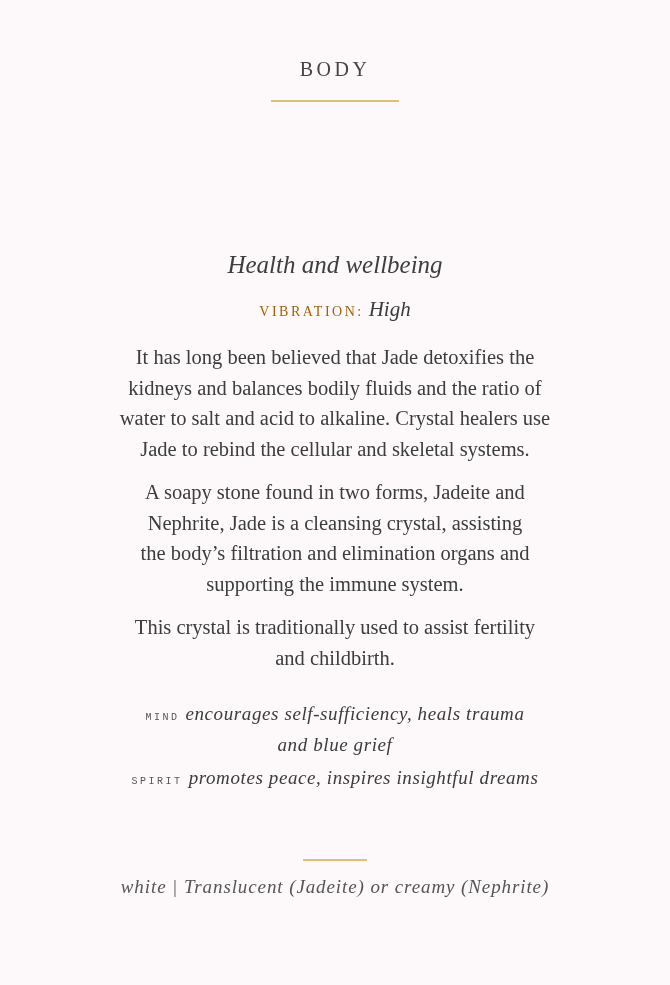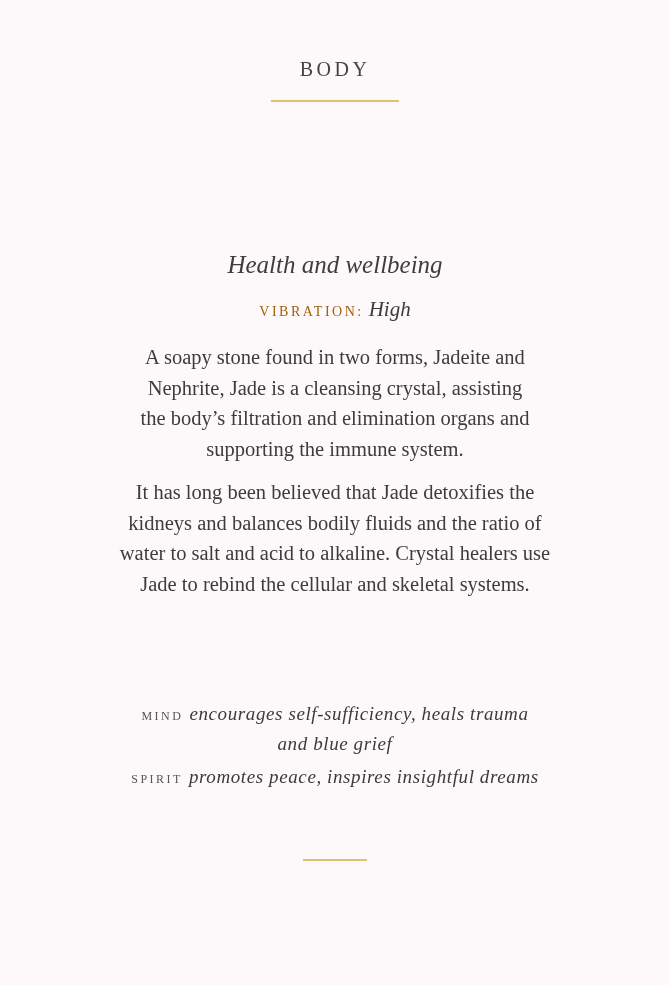--- a/index.html
+++ b/index.html
@@ -23,21 +23,21 @@
       font-size: 20px;
     }
     .vib-label { font-size: 14px; letter-spacing: 2.5px; color: #a16207; }
     .vib-value { font-style: italic; font-size: 21px; margin-top: 44px; }
     .paras { position: absolute; top: 342px; left: 70px; width: 530px; text-align: center; }
     .para { font-size: 20.5px; line-height: 30.5px; margin: 0 0 13px 0; color: #3b3d3d; }
     .para span { display: block; white-space: nowrap; }
     .aspects { position: absolute; top: 700px; left: 60px; width: 550px; text-align: center; }
     .aspect { font-size: 19px; line-height: 27px; margin-bottom: 6px; }
     .aspect span.l { display: block; white-space: nowrap; }
-    .aspect-label { font-style: normal; font-size: 12px; letter-spacing: 2.5px; color: #555; margin-right: 6px; }
+    .aspect-label { font-style: normal; font-size: 10px; letter-spacing: 2.5px; color: #555; margin-right: 6px; font-family: Liberation Mono, monospace; }
     .aspect-text { font-style: italic; letter-spacing: 0.6px; }
     .rule-bottom { position: absolute; top: 859px; left: 303px; width: 64px; height: 2px; background: #e2bf74; }
     .colors {
       position: absolute; top: 873px; left: 20px; width: 630px; text-align: center;
       font-style: italic; font-size: 19px; line-height: 28px; letter-spacing: 0.9px; color: #555;
     }
     .colors span { display: block; white-space: nowrap; }
   </style>
 </head>
 <body>
@@ -48,43 +48,48 @@
 
   <div class="subtitle">Health and wellbeing</div>
 
   <div class="vibration">
     <span class="vib-label">VIBRATION:</span>
     <span class="vib-value">High</span>
   </div>
 
   <div class="paras">
     <p class="para">
+      <span>It has long been believed that Jade detoxifies the</span>
+      <span>kidneys and balances bodily fluids and the ratio of</span>
+      <span>water to salt and acid to alkaline. Crystal healers use</span>
+      <span>Jade to rebind the cellular and skeletal systems.</span>
+    </p>
+    <p class="para">
       <span>A soapy stone found in two forms, Jadeite and</span>
       <span>Nephrite, Jade is a cleansing crystal, assisting</span>
       <span>the body’s filtration and elimination organs and</span>
       <span>supporting the immune system.</span>
     </p>
     <p class="para">
-      <span>It has long been believed that Jade detoxifies the</span>
-      <span>kidneys and balances bodily fluids and the ratio of</span>
-      <span>water to salt and acid to alkaline. Crystal healers use</span>
-      <span>Jade to rebind the cellular and skeletal systems.</span>
+      <span>This crystal is traditionally used to assist fertility</span>
+      <span>and childbirth.</span>
     </p>
   </div>
 
   <div class="aspects">
     <div class="aspect">
       <span class="l">
         <span class="aspect-label">MIND</span><span class="aspect-text">encourages self-sufficiency, heals trauma</span>
       </span>
       <span class="l aspect-text">and blue grief</span>
     </div>
     <div class="aspect">
       <span class="l">
         <span class="aspect-label">SPIRIT</span><span class="aspect-text">promotes peace, inspires insightful dreams</span>
       </span>
     </div>
   </div>
 
   <div class="rule-bottom"></div>
   <div class="colors">
+    <span>white | Translucent (Jadeite) or creamy (Nephrite)</span>
   </div>
 </div>
 
 </body></html>

